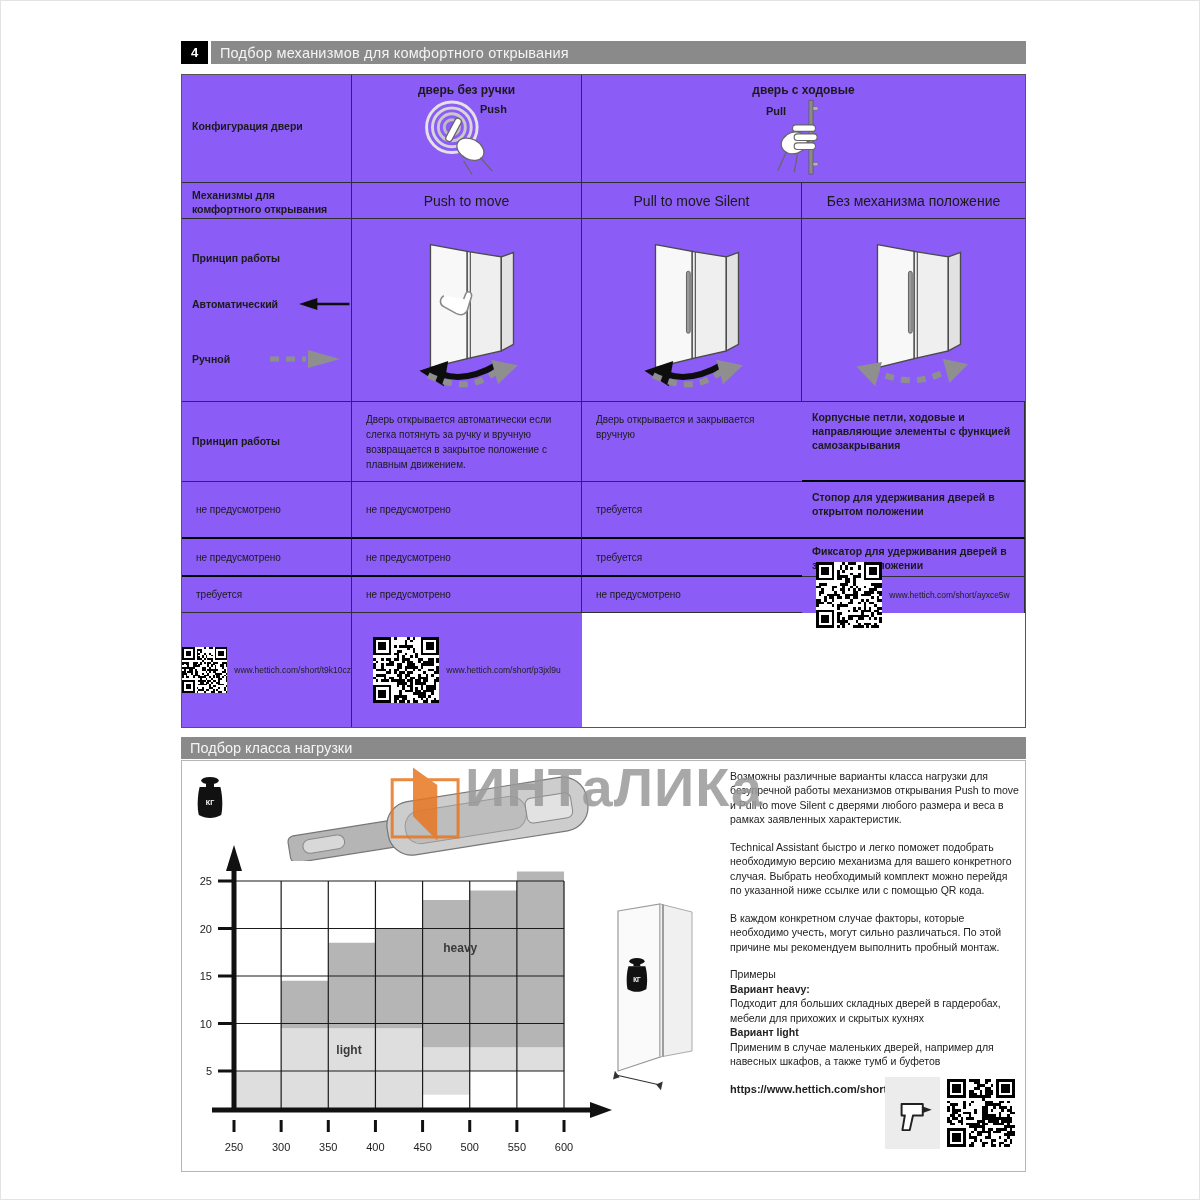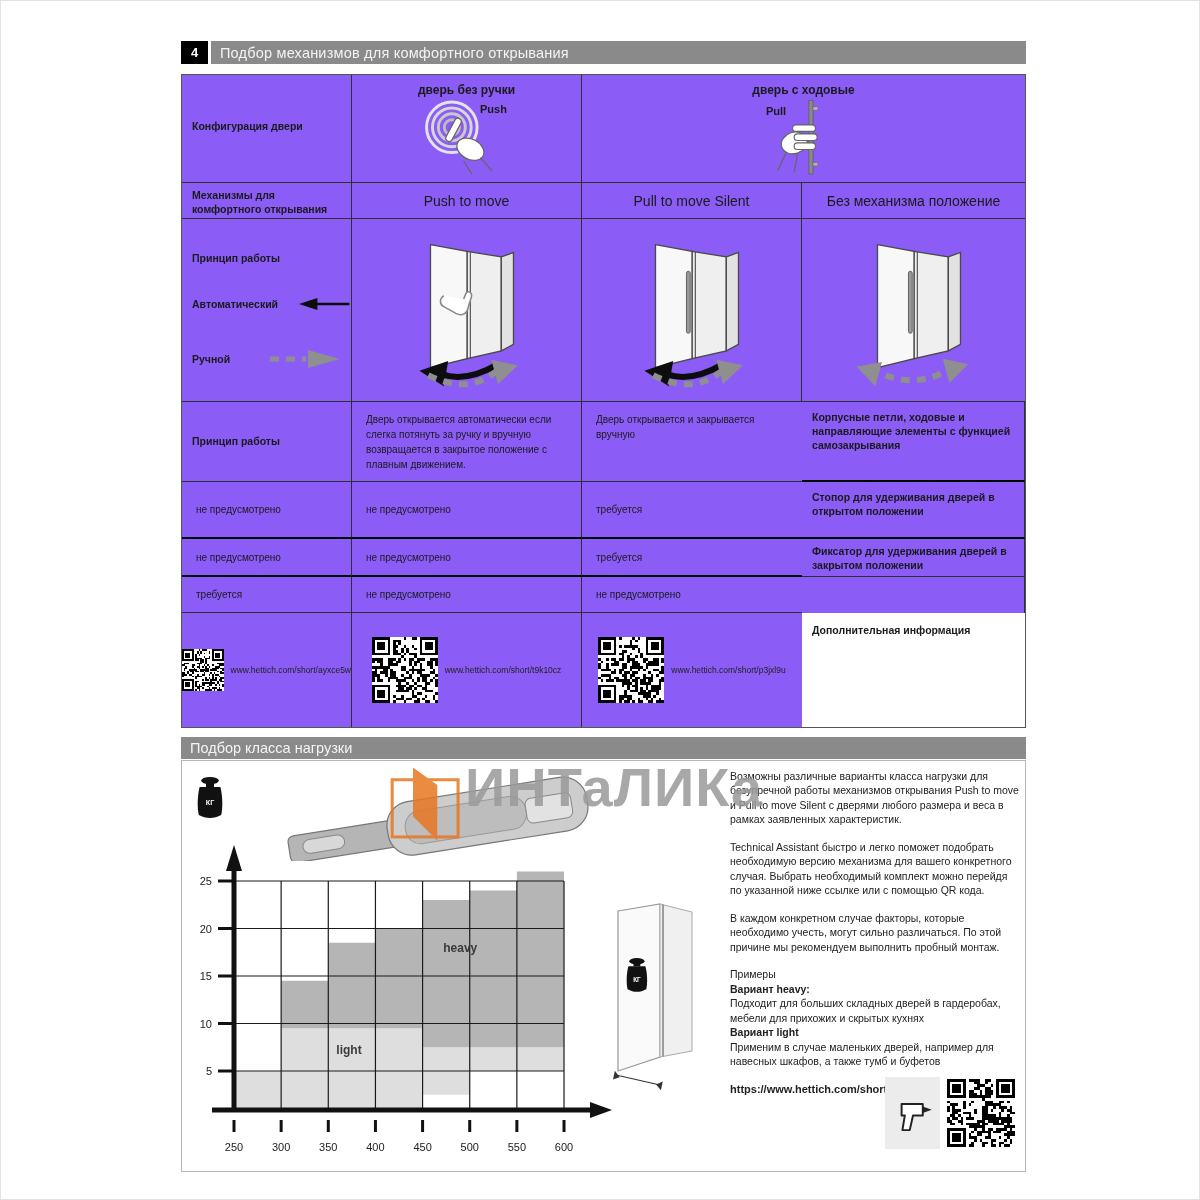--- a/index.html
+++ b/index.html
@@ -203,23 +203,20 @@
       <div class="c valcell thickb">не предусмотрено</div>
       <div class="c valcell thickb lastcol">требуется</div>
 
       <div class="c">
         <div class="lab" style="padding-top:5px">Фиксатор для удерживания дверей в закрытом положении</div>
       </div>
       <div class="c valcell">требуется</div>
       <div class="c valcell">не предусмотрено</div>
       <div class="c valcell lastcol">не предусмотрено</div>
 
-      <div class="c lastrow">
-        <div class="lab" style="padding-top:46px">Дополнительная информация</div>
-      </div>
       <div class="c qrcell lastrow">
         <div class="qr">
             <svg viewBox="0 0 25 25" fill="#000">
               <rect width="25" height="25" fill="#fff"></rect>
               <rect x="10" y="0" width="1" height="1"></rect>
               <rect x="12" y="0" width="1" height="1"></rect>
               <rect x="13" y="0" width="1" height="1"></rect>
               <rect x="14" y="0" width="1" height="1"></rect>
               <rect x="9" y="1" width="1" height="1"></rect>
               <rect x="11" y="1" width="1" height="1"></rect>

